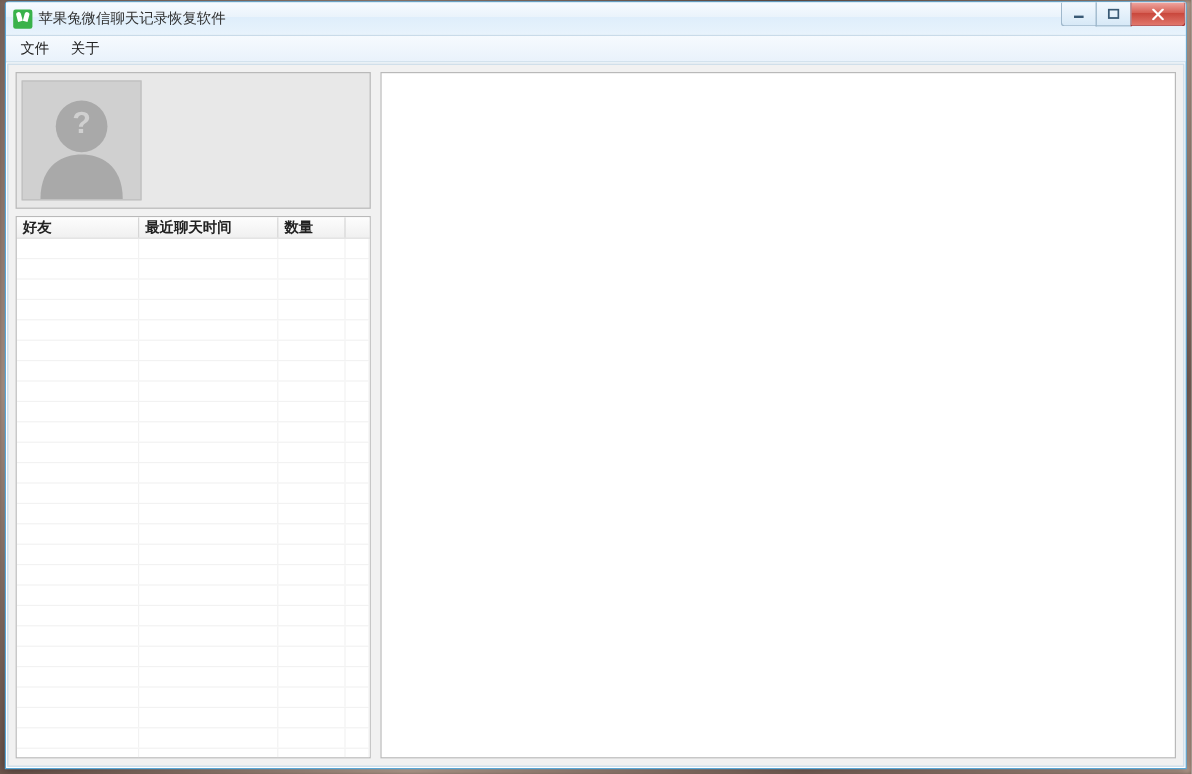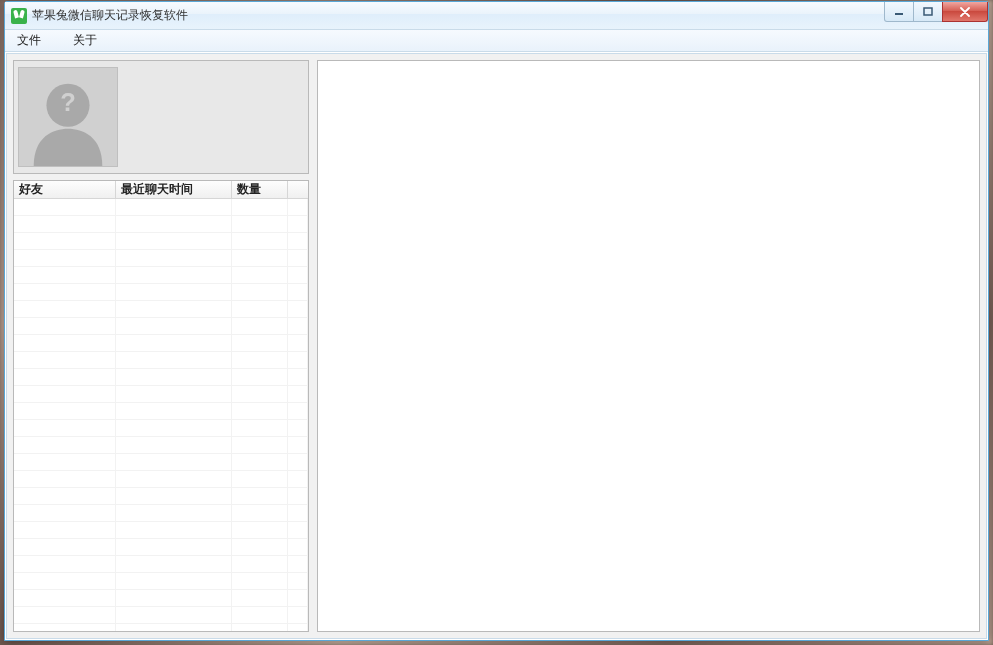--- a/index.html
+++ b/index.html
@@ -87,21 +87,21 @@
     color:#fff;
     border-radius:0 0 3px 0;
   }
   .win-btn svg{display:block}
   .menubar{
     height:22px;
     background:linear-gradient(#f6fafe,#e9f2fb);
     border-bottom:1px solid #c9dbe9;
     display:flex;align-items:center;
     padding:0 4px;
-    gap:16px;
+    gap:2px;
   }
   .menu-item{
     padding:2px 8px;
     color:#222;
     cursor:default;
   }
   .client{
     flex:1;
     background:#f1f1f1;
     border:1px solid #c9dbe9;

